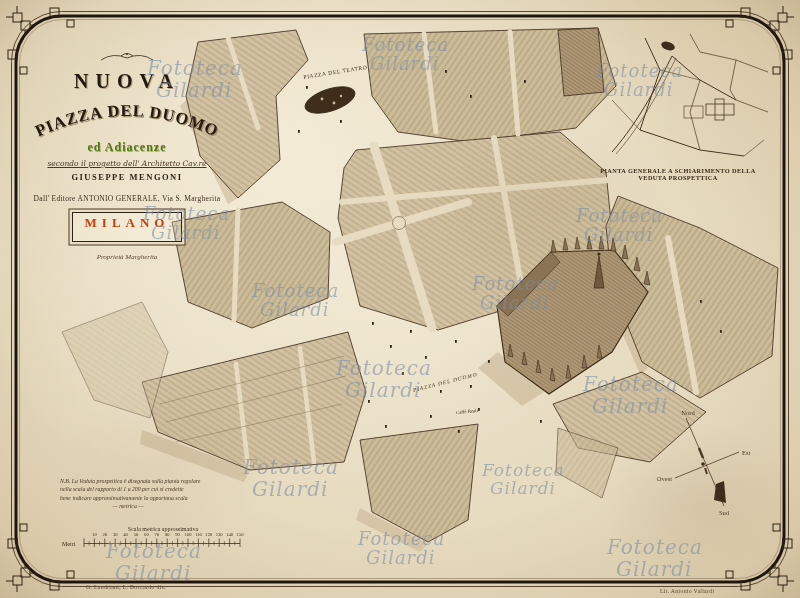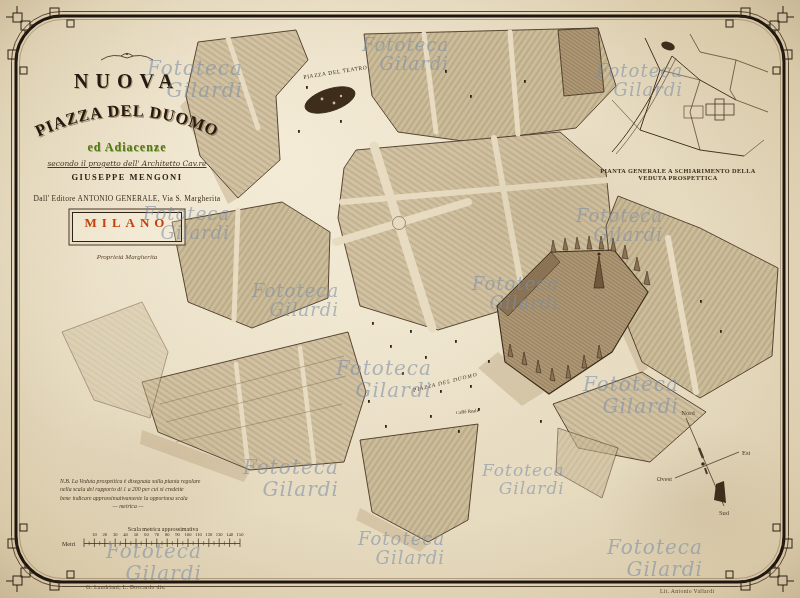--- a/index.html
+++ b/index.html
@@ -34,21 +34,21 @@
   .credit.l{left:86px;top:584px;}
   .credit.r{left:660px;top:588px;}
   
   .maplab{position:absolute;z-index:6;color:#3a2a18;white-space:nowrap;}
   .lab-teatro{left:303px;top:69px;font-size:5.6px;letter-spacing:.6px;transform:rotate(-9deg);}
   .lab-pduomo{left:412px;top:379px;font-size:5.4px;font-style:italic;letter-spacing:1px;transform:rotate(-14deg);}
   .lab-caffe{left:456px;top:409px;font-size:4.8px;transform:rotate(-6deg);}
   
   #wm-layer{position:absolute;inset:0;z-index:7;pointer-events:none;}
   .wm{position:absolute;font-family:"DejaVu Serif",serif;font-style:italic;color:#7b8ea8;opacity:.58;line-height:1.08;letter-spacing:1px;}
-  .wm span{display:block;text-align:right;}
+  .wm span{display:block;}
   svg text{font-family:"Liberation Serif","DejaVu Serif",serif;}
   .tickNum{font-size:4.6px;fill:#3c2e1e;}
 </style>
 </head>
 <body>
 
 <div class="stain" style="left:420px;top:120px;width:260px;height:180px;background:radial-gradient(ellipse,rgba(150,118,78,.10),rgba(0,0,0,0) 70%);"></div>
 <div class="stain" style="left:60px;top:380px;width:220px;height:160px;background:radial-gradient(ellipse,rgba(150,118,78,.08),rgba(0,0,0,0) 70%);"></div>
 <div class="stain" style="left:600px;top:420px;width:200px;height:170px;background:radial-gradient(ellipse,rgba(120,92,58,.10),rgba(0,0,0,0) 70%);"></div>
 

